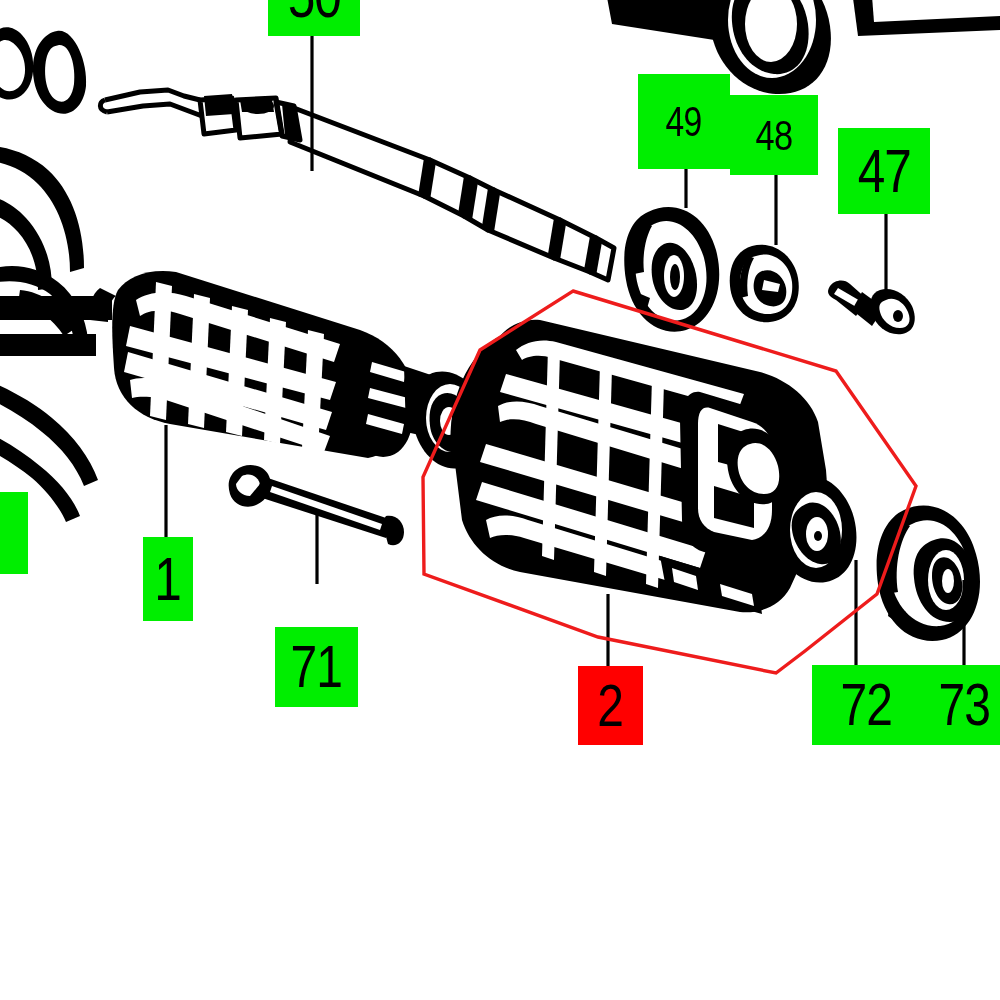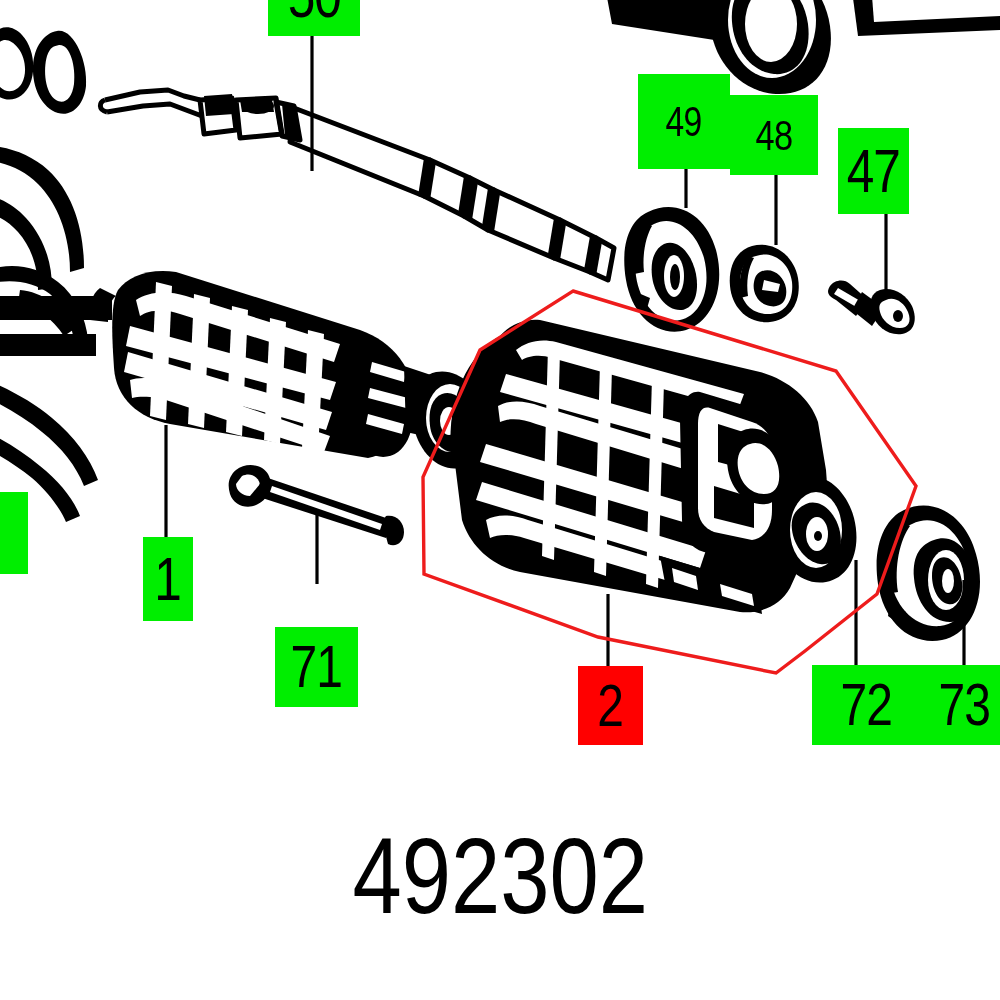--- a/index.html
+++ b/index.html
@@ -341,38 +341,35 @@
   <div id="badges">
       <div class="badge" style="left: 268px; top: -44px; width: 92px; height: 80px; background: rgb(0, 238, 0); font-size: 62px;">
         <span>50</span>
       </div>
       <div class="badge" style="left: 638px; top: 74px; width: 92px; height: 95px; background: rgb(0, 238, 0); font-size: 42px; align-items: center;">
         <span>49</span>
       </div>
       <div class="badge" style="left: 730px; top: 95px; width: 88px; height: 80px; background: rgb(0, 238, 0); font-size: 43px;">
         <span>48</span>
       </div>
-      <div class="badge" style="left: 838px; top: 128px; width: 71px; height: 86px; background: rgb(0, 238, 0); font-size: 62px;">
+      <div class="badge" style="left: 838px; top: 128px; width: 92px; height: 86px; background: rgb(0, 238, 0); font-size: 62px;">
         <span>47</span>
       </div>
       <div class="badge" style="left: -56px; top: 492px; width: 84px; height: 82px; background: rgb(0, 238, 0); font-size: 62px;"></div>
       <div class="badge" style="left: 143px; top: 537px; width: 50px; height: 84px; background: rgb(0, 238, 0); font-size: 62px;">
         <span>1</span>
       </div>
       <div class="badge" style="left: 275px; top: 584px; width: 83px; height: 80px; background: rgb(0, 238, 0); font-size: 60px; margin-top: 43px;">
         <span>71</span>
       </div>
       <div class="badge" style="left: 578px; top: 666px; width: 65px; height: 79px; background: rgb(255, 0, 0); font-size: 60px;">
         <span>2</span>
       </div>
       <div class="badge" style="left: 812px; top: 665px; width: 108px; height: 80px; background: rgb(0, 238, 0); font-size: 60px;">
         <span>72</span>
       </div>
       <div class="badge" style="left: 920px; top: 665px; width: 88px; height: 80px; background: rgb(0, 238, 0); font-size: 60px;">
         <span>73</span>
       </div>
     </div>
 
-  <div id="caption">
-    <span>492302</span>
-  </div>
 
 </div>
 
 </body></html>

